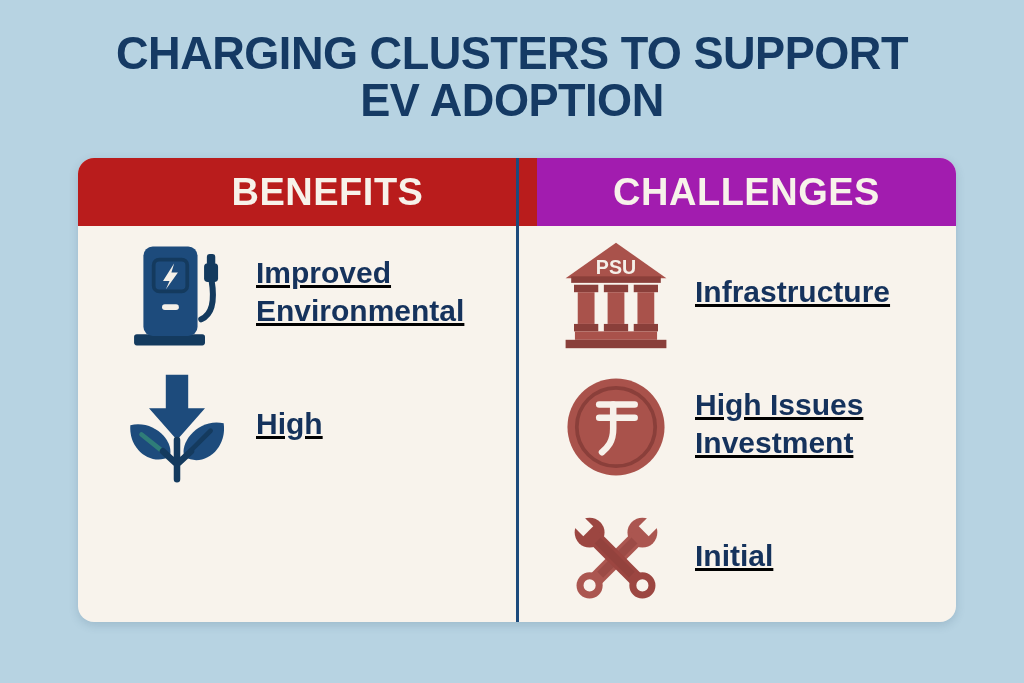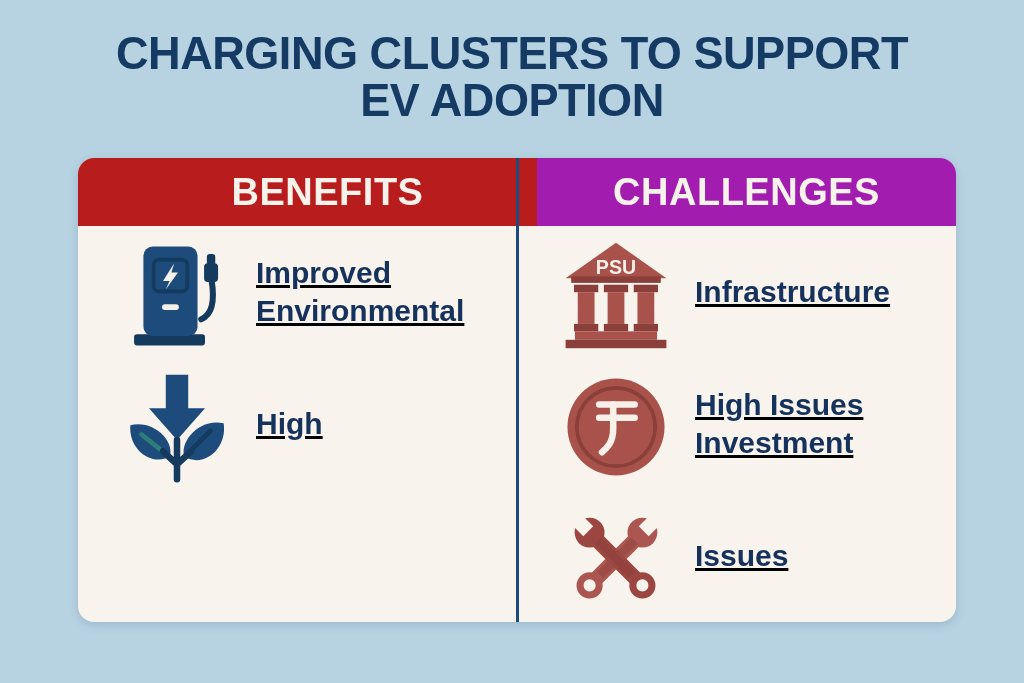--- a/index.html
+++ b/index.html
@@ -192,21 +192,21 @@
                 <circle cx="60" cy="20" r="16" fill="#9c4641"></circle>
                 <rect x="52.5" y="-2" width="15" height="20" fill="#f8f3ec"></rect>
                 <rect x="52" y="28" width="16" height="62" fill="#9c4641"></rect>
                 <rect x="55.5" y="32" width="9" height="52" fill="#8a3f3a" opacity="0.45"></rect>
                 <circle cx="60" cy="100" r="14" fill="#9c4641"></circle>
                 <circle cx="60" cy="100" r="6.5" fill="#f8f3ec"></circle>
               </g>
             </svg>
           </div>
           <div class="label">
-            <span>Issues</span>
+            <span>Initial</span>
           </div>
         </div>
 
       </div>
     </div>
 
     <div class="divider"></div>
   </div>
 
 </div>

